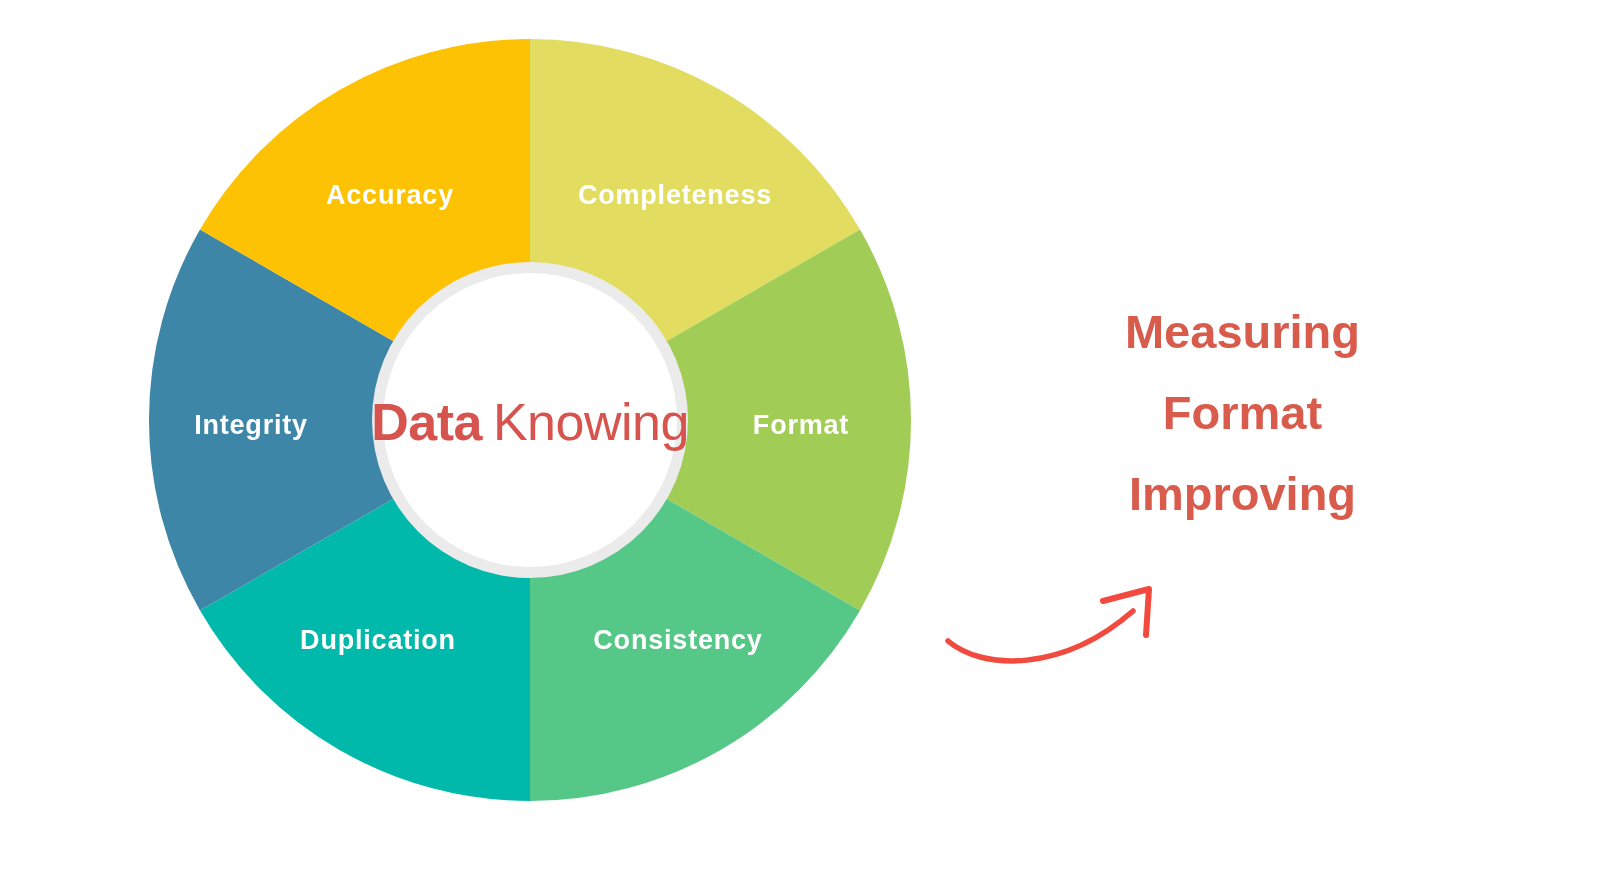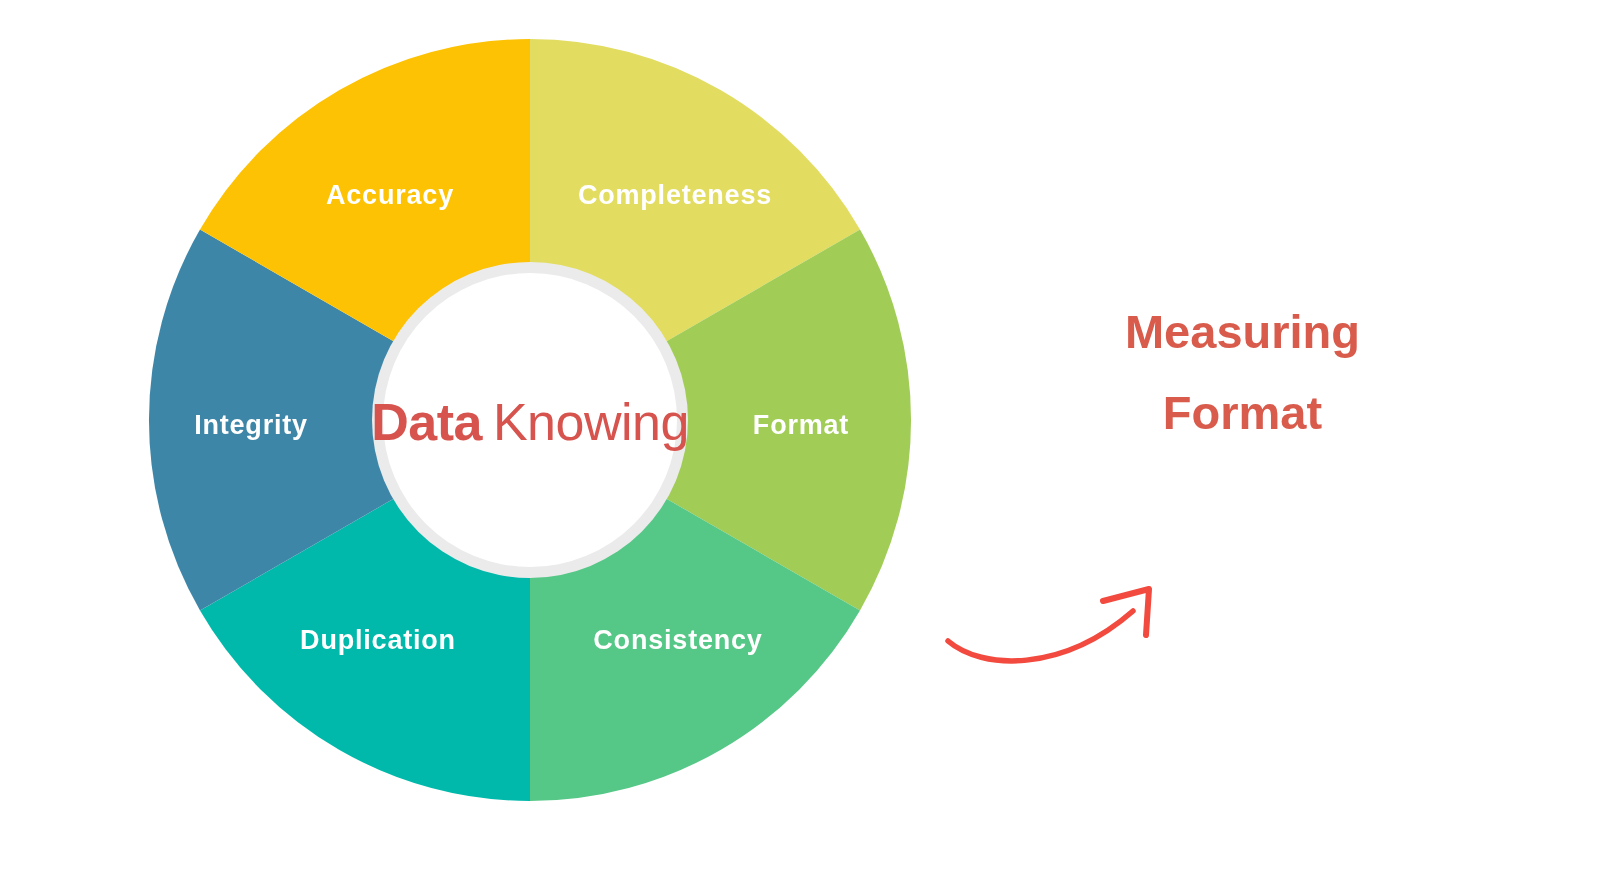--- a/index.html
+++ b/index.html
@@ -94,15 +94,16 @@
   </svg>
 
   <div class="center-title" style="color: rgb(214, 83, 78);">
     <span class="t-bold">Data</span>
     <span class="t-reg">Knowing</span>
   </div>
 
   <div class="side-text" style="color: rgb(217, 91, 76);">
     <div>Measuring</div>
     <div>Format</div>
+    <div>Improving</div>
   </div>
 
 </div>
 
 </body></html>

